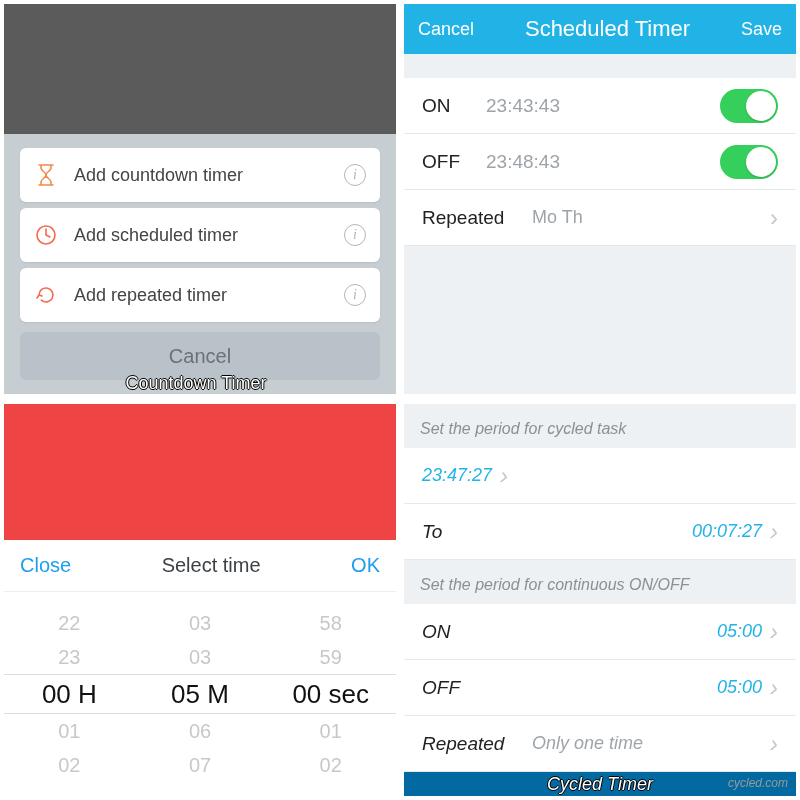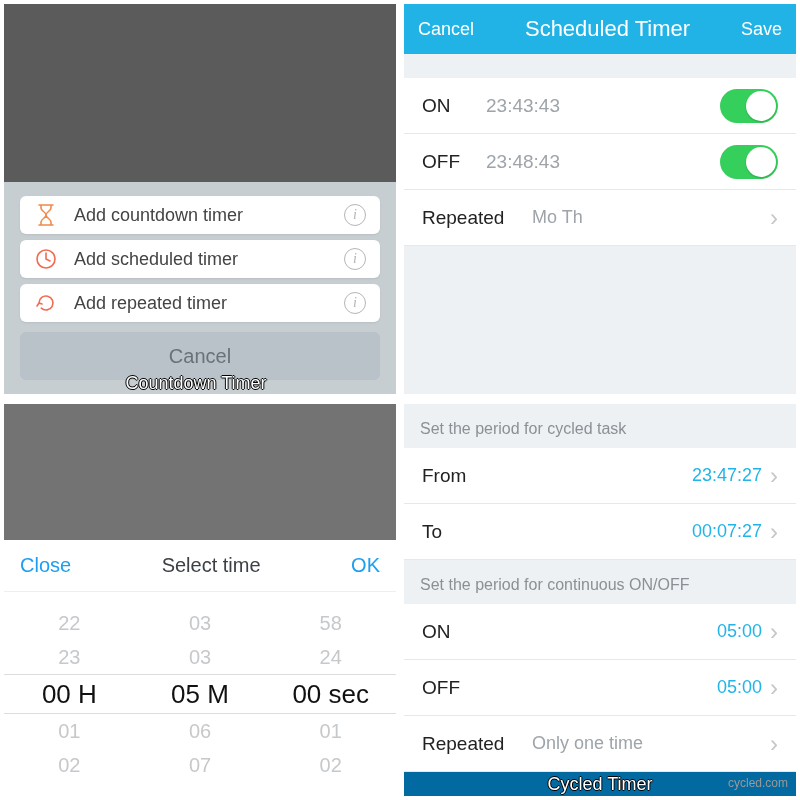--- a/index.html
+++ b/index.html
@@ -6,21 +6,21 @@
   body { width: 800px; height: 800px; background: #fff; }
   .grid { display: grid; grid-template-columns: 400px 400px; grid-template-rows: 400px 400px; width: 800px; height: 800px; }
   .grid > div { border: 4px solid #fff; position: relative; overflow: hidden; }
   .grid:after { content:""; position:absolute; left:0; top:394px; width:800px; height:8px; background:#fff; }
   .grid:before { content:""; position:absolute; left:396px; top:0; width:8px; height:800px; background:#fff; }
 
   
   .tl { background: #5b5b5b; display: flex; flex-direction: column; justify-content: flex-end; }
   .tl .sheet { background: #c7ced2; padding: 14px 16px 16px; }
   .tl .opt {
-    background: #fff; border-radius: 6px; height: 38px; margin-bottom: 6px;
+    background: #fff; border-radius: 6px; height: 54px; margin-bottom: 6px;
     display: flex; align-items: center; padding: 0 14px;
     box-shadow: 0 1px 2px rgba(0,0,0,.08);
   }
   .tl .opt .ic { width: 24px; height: 24px; margin-right: 16px; display:flex; align-items:center; justify-content:center; }
   .tl .opt .lbl { flex: 1; font-size: 18px; color: #444; }
   .tl .opt .info {
     width: 22px; height: 22px; border: 1.6px solid #b6b6b9; border-radius: 50%;
     display: flex; align-items: center; justify-content: center;
     color: #b6b6b9; font-style: italic; font-family: serif; font-size: 14px;
   }
@@ -40,33 +40,33 @@
   .tr .gap { height: 24px; }
   .row { background:#fff; height:56px; padding:15px 18px; display:flex; align-items:center; border-bottom:1px solid #e6e9eb; }
   .row .k { font-size:19px; color:#222; width:64px; }
   .row .v { font-size:19px; color:#9ea4a9; flex:1; }
   .row .days { color:#9ea4a9; font-size:18px; }
   .toggle { width:58px; height:34px; border-radius:17px; background:#35d05b; position:relative; }
   .toggle::after { content:""; position:absolute; right:2px; top:2px; width:30px; height:30px; border-radius:50%; background:#fff; box-shadow:0 1px 2px rgba(0,0,0,.2); }
   .chev { color:#c3c8cc; font-size:24px; padding-left:8px; }
 
   
-  .bl { background:#737373; display:flex; flex-direction:column; justify-content:flex-end; } 
+  .bl { background:#ef4444; display:flex; flex-direction:column; justify-content:flex-end; } 
   .bl .picker { background:#fff; height:256px; display:flex; flex-direction:column; }
   .bl .pbar { height:52px; display:flex; align-items:center; padding:0 16px; border-bottom:1px solid #eee; }
   .bl .pbar .close { color:#1e9ef0; font-size:20px; }
   .bl .pbar .ptitle { flex:1; text-align:center; font-size:20px; color:#3d4146; }
   .bl .pbar .ok { color:#1e9ef0; font-size:20px; font-weight:500; }
   .bl .wheels { flex:1; display:flex; }
   .wheel { flex:1; display:flex; flex-direction:column; align-items:center; justify-content:center; position:relative; }
   .wheel span { height:34px; display:flex; align-items:center; font-size:20px; color:#c6c9cc; }
   .wheel .sel { color:#111; font-size:26px; border-top:1px solid #ddd; border-bottom:1px solid #ddd; width:100%; justify-content:center; height:40px; }
 
   
-  .br { background:#eef1f3; display:flex; flex-direction:column; }
+  .br { background:#eef1f3; display:flex; flex-direction:column;font-style:italic; }
   .br .sect { font-size:16px; color:#8a9095; padding:16px 16px 10px; }
   .br .row .k2 { font-size:19px; color:#222; flex:1; }
   .br .row .val { color:#23b4e7; font-size:18px; }
   .br .row .valg { color:#9ea4a9; font-size:18px; }
   .caption-br { text-align:center; font-size:18px; color:#fff; text-shadow:-1px 0 #000,0 1px #000,1px 0 #000,0 -1px #000; padding:2px 0 4px; background:#0369a1; }
   .watermark { position:absolute; bottom:6px; right:8px; font-size:12px; color:#999; }
 </style>
 </head>
 <body>
 
@@ -148,33 +148,32 @@
         </div>
         <div class="wheel">
           <span>03</span>
           <span>03</span>
           <span class="sel">05 M</span>
           <span>06</span>
           <span>07</span>
         </div>
         <div class="wheel">
           <span>58</span>
-          <span>24</span>
+          <span>59</span>
           <span class="sel">00 sec</span>
           <span>01</span>
           <span>02</span>
         </div>
       </div>
     </div>
   </div>
 
   <div class="br">
     <div class="sect">Set the period for cycled task</div>
     <div class="row">
-      <div class="k2">From</div>
       <div class="val">23:47:27</div>
       <div class="chev">›</div>
     </div>
     <div class="row">
       <div class="k2">To</div>
       <div class="val">00:07:27</div>
       <div class="chev">›</div>
     </div>
     <div class="sect">Set the period for continuous ON/OFF</div>
     <div class="row">

